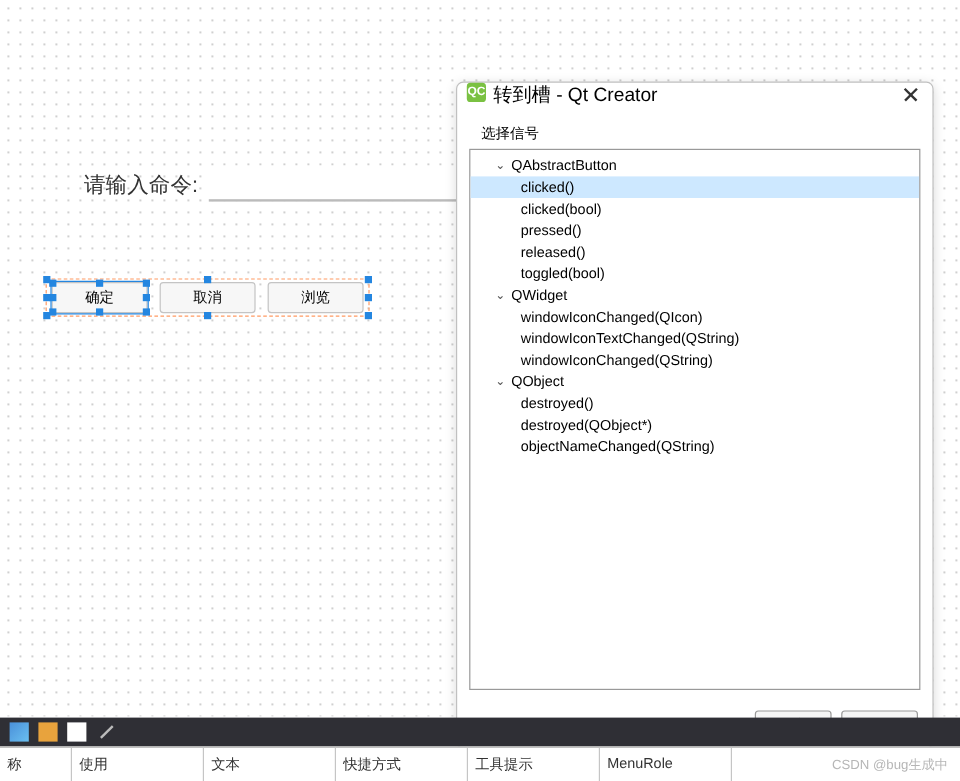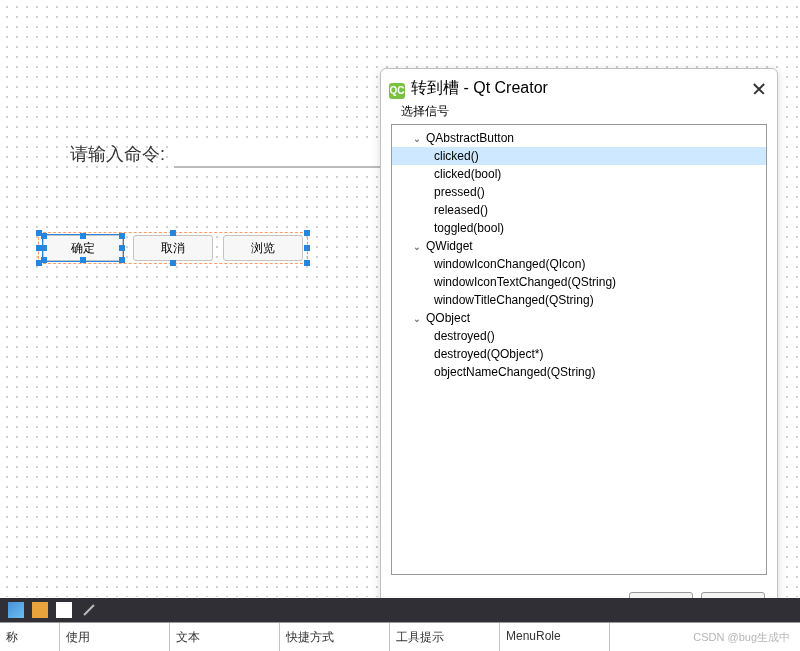--- a/index.html
+++ b/index.html
@@ -73,21 +73,21 @@
   background: #fff;
   border: 1px solid #c0c0c0;
   box-shadow: 0 2px 10px rgba(0,0,0,0.15);
   border-radius: 6px;
   display: flex;
   flex-direction: column;
 }
 .titlebar {
   height: 30px;
   display: flex;
-  align-items: flex-end;
+  align-items: flex-start;
   padding: 0 8px;
 }
 .app-icon {
   width: 16px; height: 16px;
   background: #7ac142;
   border-radius: 3px;
   color: #fff;
   font-size: 10px;
   font-weight: bold;
   text-align: center;
@@ -269,21 +269,21 @@
         <span class="exp">⌄</span>
         <span class="txt">QWidget</span>
       </div>
       <div class="tree-row indent-child">
         <span class="txt">windowIconChanged(QIcon)</span>
       </div>
       <div class="tree-row indent-child">
         <span class="txt">windowIconTextChanged(QString)</span>
       </div>
       <div class="tree-row indent-child">
-        <span class="txt">windowTitleChanged(QString)</span>
+        <span class="txt">windowIconChanged(QString)</span>
       </div>
       <div class="tree-row group indent1">
         <span class="exp">⌄</span>
         <span class="txt">QObject</span>
       </div>
       <div class="tree-row indent-child">
         <span class="txt">destroyed()</span>
       </div>
       <div class="tree-row indent-child">
         <span class="txt">destroyed(QObject*)</span>

